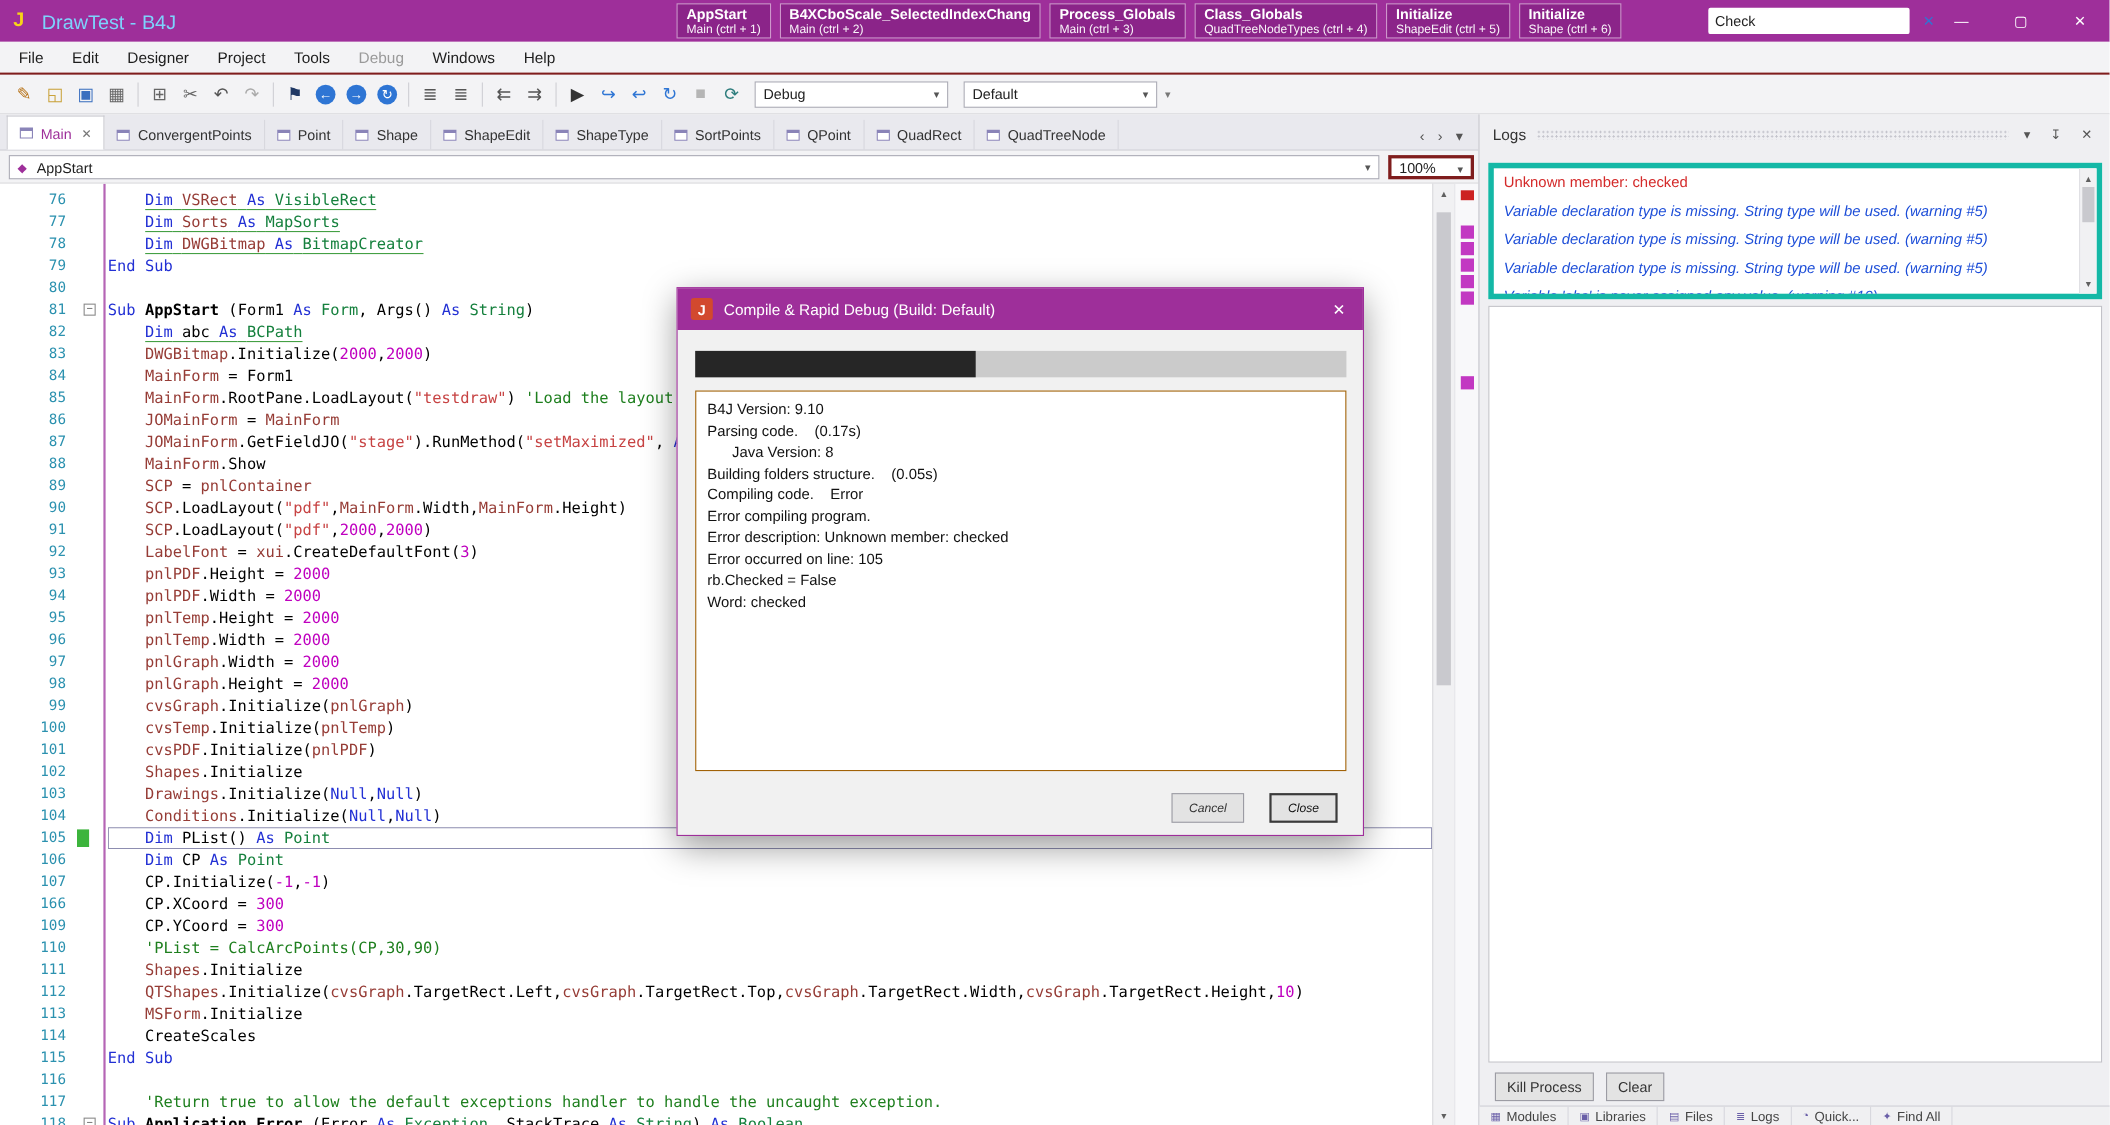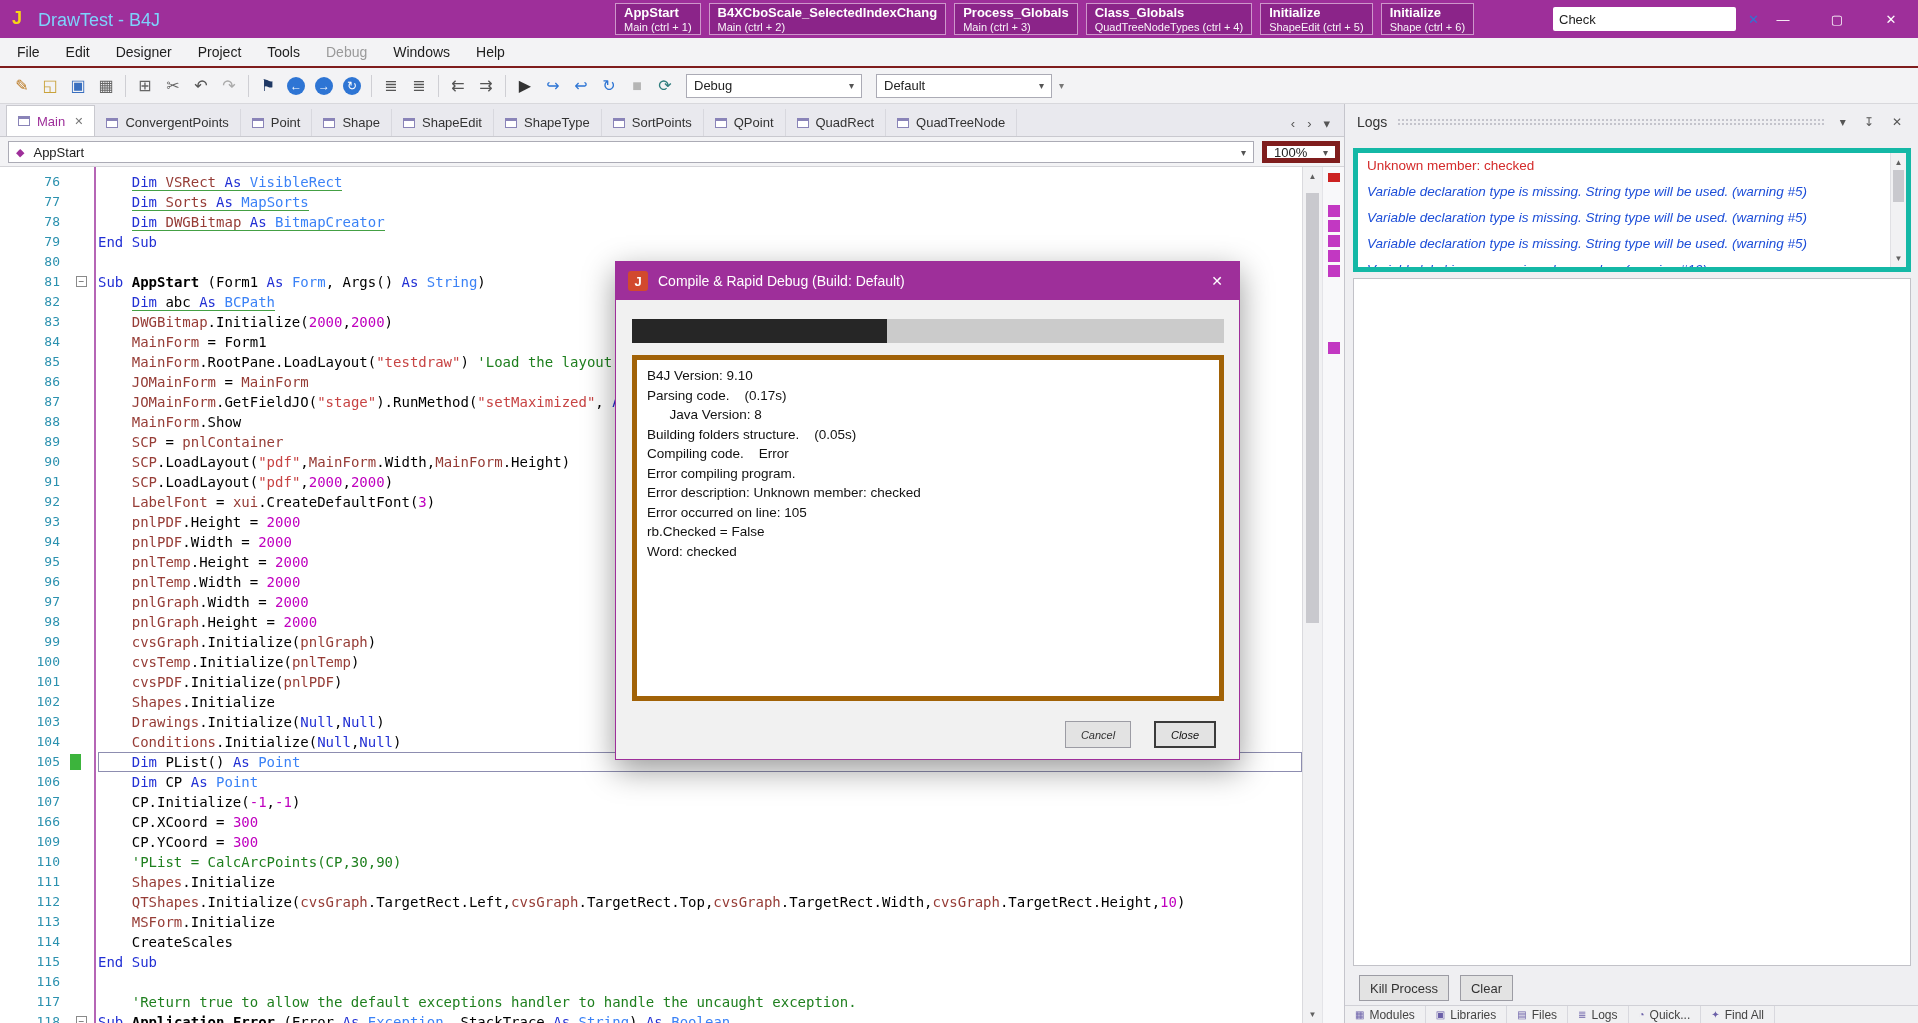--- a/index.html
+++ b/index.html
@@ -38,34 +38,34 @@
   .mtab.active { background:#fff; color:#9E2F9A; border:1px solid #C9C9CF; border-bottom:none; height:31px; }
   .form-ico { width:12px; height:10px; border:1px solid #8A84B8; border-top:3px solid #8A84B8; background:#fff; display:inline-block; }
   .mtx { color:#777; font-size:11px; margin-left:2px; }
   .mtabnav { position:absolute; right:14px; bottom:5px; display:flex; gap:12px; font-size:13px; color:#555; }
 
   
   .navbar { position:absolute; left:0; top:137px; width:1344px; height:30px; background:#F3F3F5; border-bottom:1px solid #D4D4D8; }
   .navcombo { position:absolute; left:8px; top:4px; width:1246px; height:22px; border:1px solid #ABABB5; background:#fff; display:flex; align-items:center; padding:0 7px; gap:9px; font-size:13px; color:#222; cursor:pointer; }
   .navdiamond { color:#9E2F9A; font-size:11px; }
   .navcombo .arrow, .zoomcombo .arrow { margin-left:auto; font-size:10px; color:#555; }
-  .zoomcombo { position:absolute; left:1262px; top:4px; width:78px; height:22px; border:5px solid #7f1d1d; background:#fff; display:flex; align-items:center; padding:0 7px; font-size:13px; color:#222; cursor:pointer; }
+  .zoomcombo { position:absolute; left:1262px; top:4px; width:78px; height:22px; border:3px solid #7f1d1d; background:#fff; display:flex; align-items:flex-end; padding:0 7px; font-size:13px; color:#222; cursor:pointer; }
 
   
   .editor { position:absolute; left:0; top:167px; width:1302px; bottom:0; background:#fff; overflow:hidden; }
   .editor::before { content:""; position:absolute; left:94px; top:0; bottom:0; width:2px; background:#B565B5; }
   .codelines { position:absolute; left:0; top:5px; right:0; }
   .code-row { display:flex; height:20px; }
   .ln { width:68px; text-align:right; padding-right:8px; color:#2B91AF; font-family:"DejaVu Sans Mono",monospace; font-size:13px; line-height:20px; }
   .mkcol { width:30px; position:relative; }
   .foldbox { position:absolute; left:8px; top:4px; width:11px; height:11px; border:1px solid #8a8a8a; background:#fff; color:#555; font-size:10px; line-height:9px; text-align:center; cursor:pointer; }
   .curmark { position:absolute; left:2px; top:2px; width:11px; height:16px; background:#3CB43C; }
   .codecell { flex:1; white-space:pre; font-family:"DejaVu Sans Mono",monospace; font-size:14px; line-height:20px; color:#000; }
   .code-row.current .codecell { box-shadow: inset 0 0 0 1px #8d8db0; }
-  .tok-k { color:#2230D4; } .tok-t { color:#3b82f6; } .tok-s { color:#C74343; }
+  .tok-k { color:#2230D4; } .tok-t { color:#15803d; } .tok-s { color:#C74343; }
   .tok-n { color:#BF00BF; } .tok-g { color:#963C36; } .tok-c { color:#1E7F1E; }
   .tok-b { font-weight:bold; color:#000; } .tok-w { border-bottom:1px solid #44A044; }
 
   .vscroll { position:absolute; left:1302px; top:167px; width:20px; bottom:0; background:#F1F1F3; border-left:1px solid #DADADE; }
   .sbarrow { height:18px; display:flex; align-items:center; justify-content:center; font-size:8px; color:#606060; cursor:pointer; }
   .sbdown { position:absolute; bottom:0; left:0; right:0; }
   .sbthumb { position:absolute; left:3px; width:13px; background:#C9C9CE; cursor:pointer; }
   .minimap { position:absolute; left:1322px; top:167px; width:22px; bottom:0; background:#F8F8FA; border-left:1px solid #E4E4E8; }
   .mmark { position:absolute; left:5px; width:12px; }
 
@@ -89,21 +89,21 @@
   .docktab .di { font-size:10px; color:#6A5FA8; }
 
   
   .dialog { position:absolute; left:615px; top:261px; width:625px; height:499px; background:#F1F1F1; border:1px solid #9E2F9A; box-shadow:0 10px 30px rgba(0,0,0,.4); z-index:10; }
   .dlgtitle { height:38px; background:#9E2F9A; display:flex; align-items:center; padding:0 12px; gap:10px; }
   .dlgicon { width:20px; height:20px; background:#D2492E; color:#fff; font-weight:bold; font-size:13px; display:flex; align-items:center; justify-content:center; border-radius:3px; }
   .dlgtext { flex:1; color:#fff; font-size:14px; }
   .dlgclose { color:#fff; font-size:14px; cursor:pointer; padding:2px 4px; }
   .dlgprog { position:absolute; left:16px; top:57px; width:592px; height:24px; background:#CBCBCB; }
   .dlgfill { height:100%; background:#262626; }
-  .dlgout { position:absolute; left:16px; top:93px; width:592px; height:346px; background:#fff; border:5px solid #a16207; padding:6px 10px; overflow:hidden; }
+  .dlgout { position:absolute; left:16px; top:93px; width:592px; height:346px; background:#fff; border:1px solid #a16207; padding:6px 10px; overflow:hidden; }
   .outline { font-size:13.5px; line-height:19.5px; white-space:pre; color:#111; }
   .dlgbtn { position:absolute; top:459px; height:27px; display:flex; align-items:center; justify-content:center; background:#E3E3E3; border:1px solid #9C9CA4; font-size:11px; color:#333; cursor:pointer;font-style:italic; }
   .dlgcancel { left:449px; width:66px; }
   .dlgok { left:538px; width:62px; border:2px solid #3B3B3B; color:#111; }
 </style>
 </head>
 <body>
 
 <div class="screen">
 

